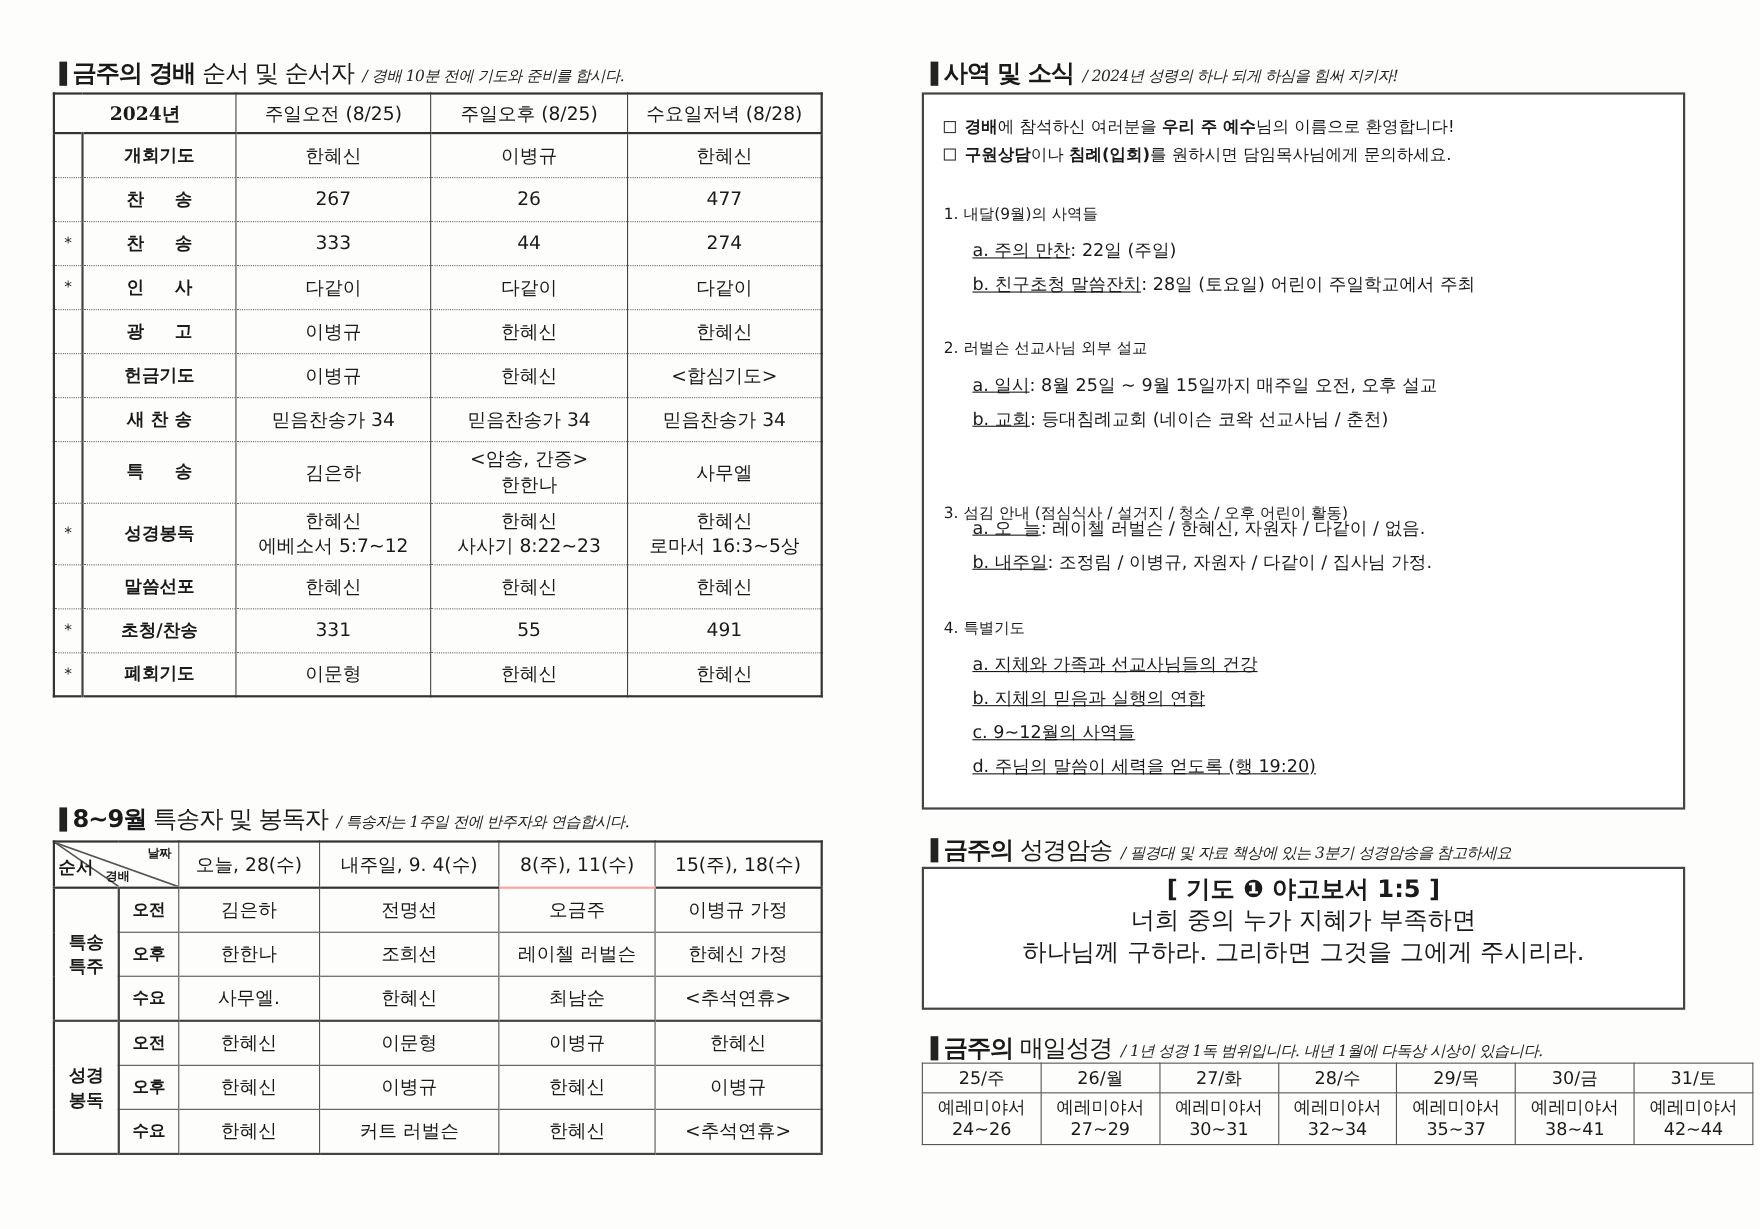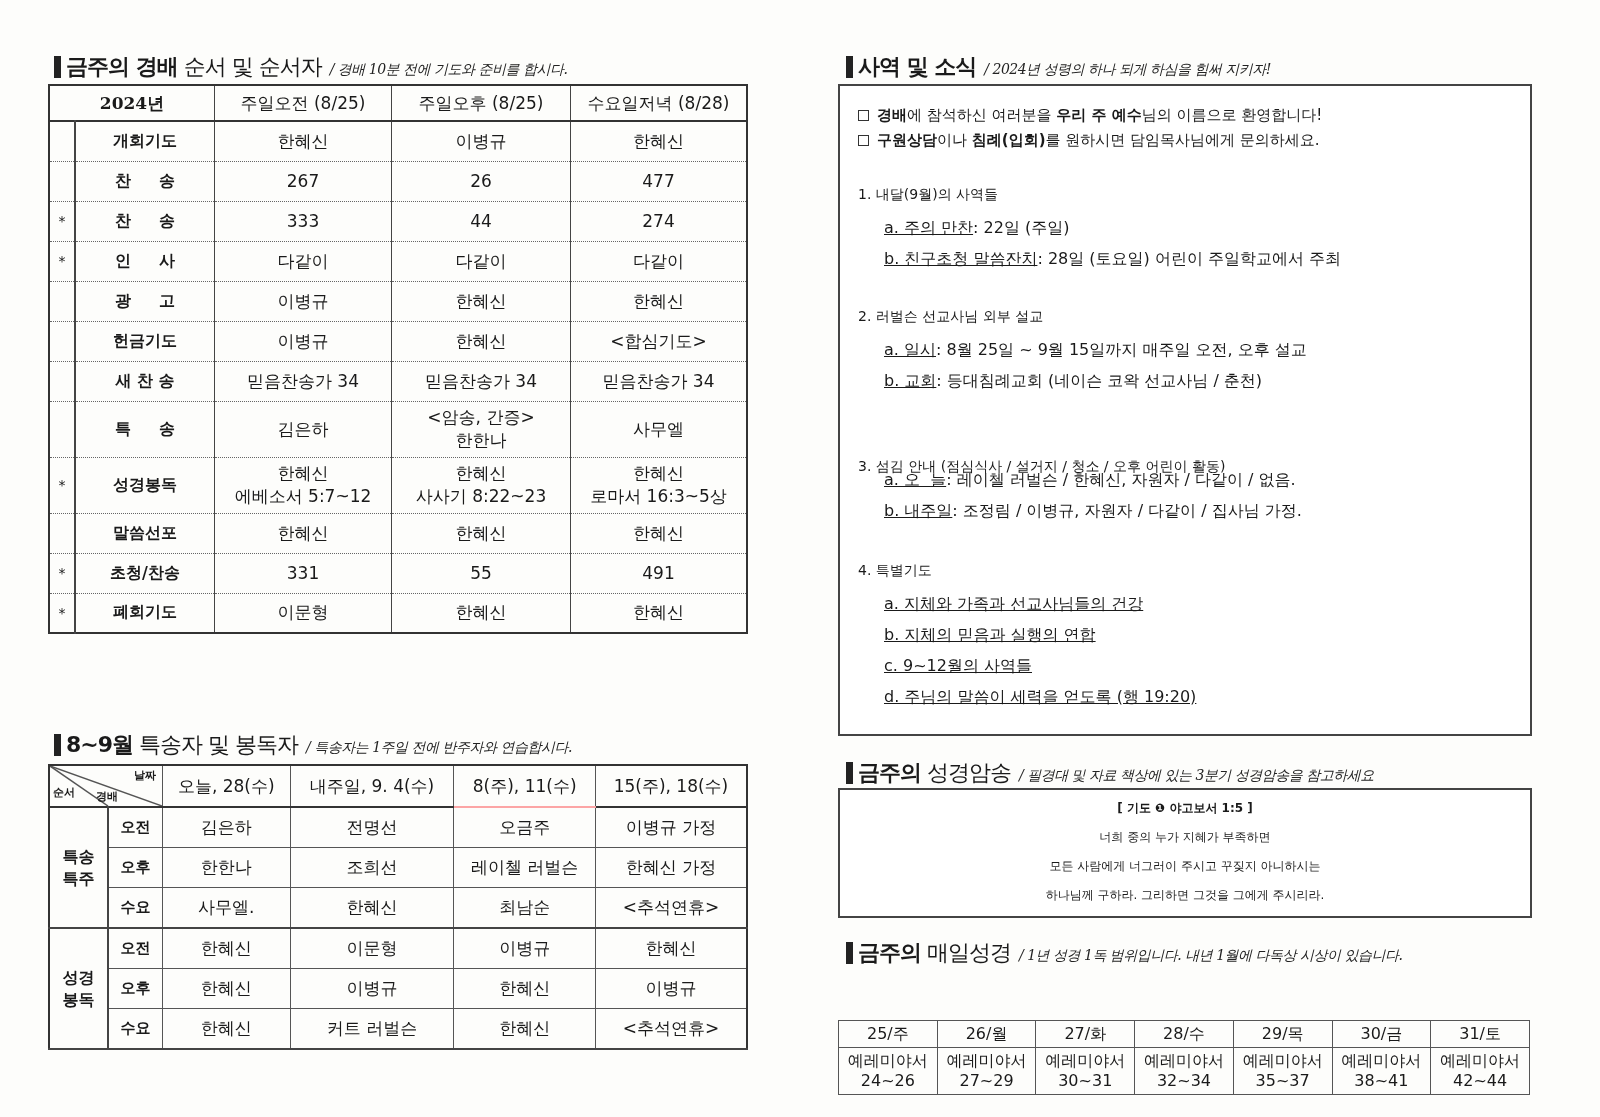--- a/index.html
+++ b/index.html
@@ -35,25 +35,25 @@
 
   
   .box { position:absolute; border:2px solid #444; background:#fff; }
   #news { left:838px; top:84px; width:690px; height:648px; font-size:16px; }
   .notice { position:absolute; left:18px; font-size:15px; }
   .notice .sq { display:inline-block; width:9px; height:9px; border:1.5px solid #333; margin-right:8px; vertical-align:middle; }
   .item-h { position:absolute; left:18px; font-size:14px; }
   .item-s { position:absolute; left:44px; font-size:16px; }
   .u { text-decoration:underline; }
 
-  #verse { left:838px; top:788px; width:690px; height:126px; text-align:center; font-size:12px; }
+  #verse { left:838px; top:788px; width:690px; height:126px; text-align:center; font-size:22px; }
   #verse .ref { font-weight:bold; margin-top:4px; }
   #verse div { line-height:29px; }
 
-  #daily { left:838px; top:1020px; width:692px; border:1.5px solid #444; font-size:16px; }
+  #daily { left:838px; top:966px; width:756px; border:1.5px solid #444; font-size:16px; }
   #daily td { border:1px solid #555; }
   #daily tr.hd td { height:26px; }
   #daily tr.bd td { height:46px; line-height:20px; }
 </style>
 </head>
 <body>
 
 <div class="sec-title" style="left:54px; top:52px;">
   <span class="bar"></span>
   <span class="main"><span>금주의 경배</span><span class="light"> 순서 및 순서자</span></span>
@@ -242,21 +242,21 @@
 <table id="special">
   <thead>
     <tr>
       <td colspan="2" class="corner" style="width:112px; border-bottom:2px solid #333;">
         <svg width="112" height="40" style="position:absolute; left:0; top:0;">
           <line x1="0" y1="0" x2="112" y2="40" stroke="#555" stroke-width="1.5"></line>
           <line x1="0" y1="0" x2="58" y2="40" stroke="#555" stroke-width="1.5"></line>
         </svg>
         <span style="position:absolute; right:6px; top:2px; font-size:11px; font-weight:bold;">날짜</span>
         <span style="position:absolute; left:46px; bottom:2px; font-size:11px; font-weight:bold;">경배</span>
-        <span style="position:absolute; left:3px; bottom:6px; font-size:11px; font-weight:bold;">순서</span>
+        <span style="position:absolute; left:3px; bottom:6px; font-size:16px; font-weight:bold;">순서</span>
       </td>
       <td style="border-bottom:2px solid #333;">오늘, 28(수)</td>
       <td style="border-bottom:2px solid #333;">내주일, 9. 4(수)</td>
       <td style="border-bottom:2px solid #fca5a5;">8(주), 11(수)</td>
       <td style="border-bottom:2px solid #333;">15(주), 18(수)</td>
     </tr>
   </thead>
   <tbody id="special-body">
       <tr>
         <td class="grp" rowspan="3">
@@ -344,21 +344,20 @@
 
 <div class="sec-title" style="left:846px; top:758px;">
   <span class="bar"></span>
   <span class="main"><span>금주의</span><span class="light"> 성경암송</span></span>
   <span class="sub">/ 필경대 및 자료 책상에 있는 3분기 성경암송을 참고하세요</span>
 </div>
 
 <div class="box" id="verse">
   <div class="ref">[ 기도 ❶ 야고보서 1:5 ]</div>
   <div>너희 중의 누가 지혜가 부족하면</div>
-  <div>모든 사람에게 너그러이 주시고 꾸짖지 아니하시는</div>
   <div>하나님께 구하라. 그리하면 그것을 그에게 주시리라.</div>
 </div>
 
 <div class="sec-title" style="left:846px; top:938px;">
   <span class="bar"></span>
   <span class="main"><span>금주의</span><span class="light"> 매일성경</span></span>
   <span class="sub">/ 1년 성경 1독 범위입니다. 내년 1월에 다독상 시상이 있습니다.</span>
 </div>
 
 <table id="daily">

